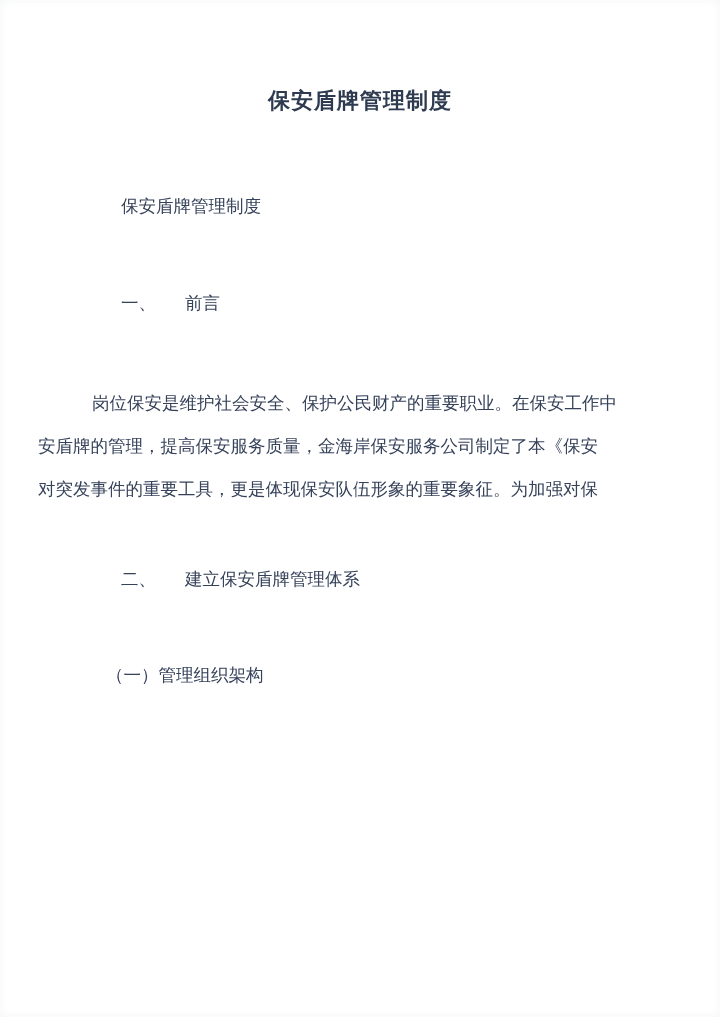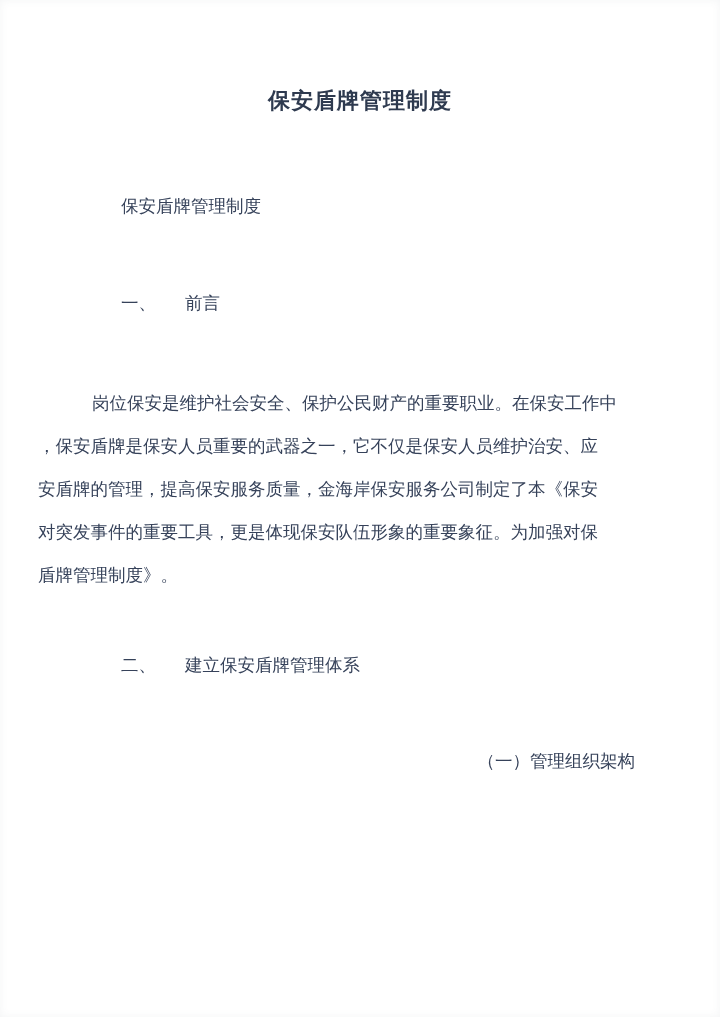--- a/index.html
+++ b/index.html
@@ -48,22 +48,21 @@
     margin-top: 57px;
   }
   .pline.first {
     text-indent: 54px;
   }
   .heading-2 {
     margin-top: 47px;
   }
   .subheading {
     margin-top: 53px;
-    padding-left: 55px;
-    text-align: right;
+    padding-left: 106px;
   }
   .sec-num {
     display: inline-block;
     width: 64px;
   }
 </style>
 </head>
 <body>
 
 <div class="page">
@@ -71,24 +70,22 @@
   <h1 class="doc-title">保安盾牌管理制度</h1>
 
   <div class="line subtitle">保安盾牌管理制度</div>
 
   <div class="line heading heading-1">
     <span class="sec-num">一、</span><span>前言</span>
   </div>
 
   <div class="para">
     <div class="line pline first">岗位保安是维护社会安全、保护公民财产的重要职业。在保安工作中</div>
-    <div class="line pline">，保安盾牌是保安人员重要的武器之一，它不仅是保安人员维护治安、应</div>
     <div class="line pline">安盾牌的管理，提高保安服务质量，金海岸保安服务公司制定了本《保安</div>
     <div class="line pline">对突发事件的重要工具，更是体现保安队伍形象的重要象征。为加强对保</div>
-    <div class="line pline">盾牌管理制度》。</div>
   </div>
 
   <div class="line heading heading-2">
     <span class="sec-num">二、</span><span>建立保安盾牌管理体系</span>
   </div>
 
   <div class="line subheading">（一）管理组织架构</div>
 
 </div>
 

